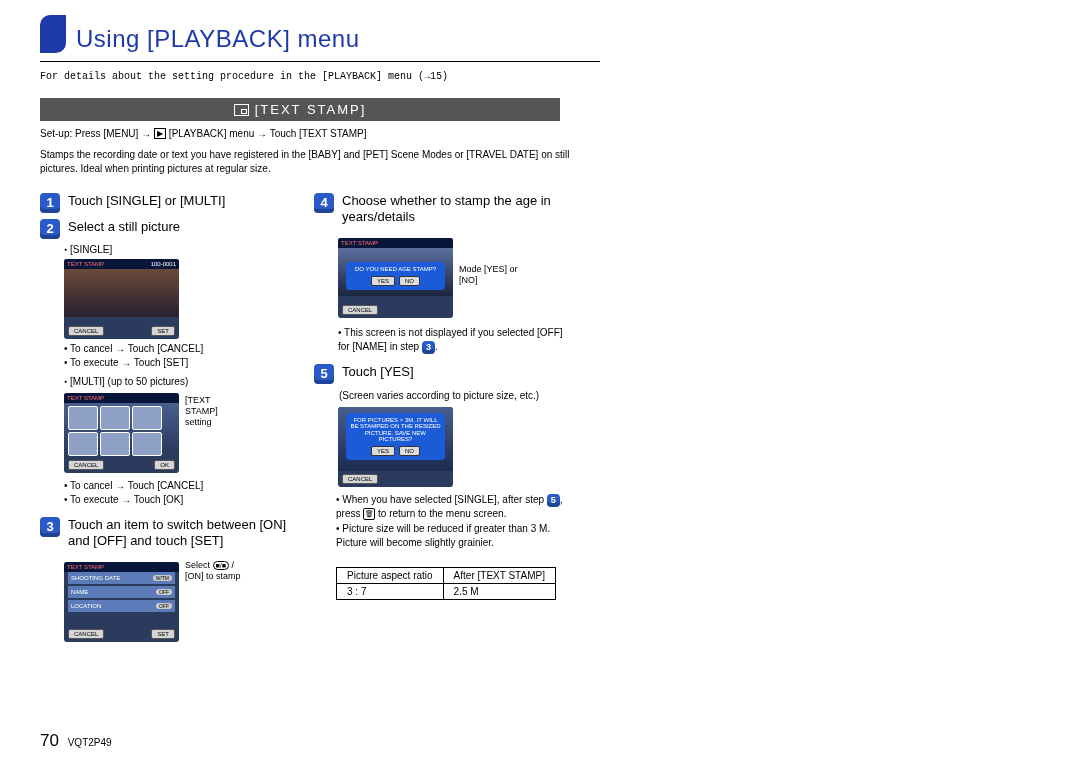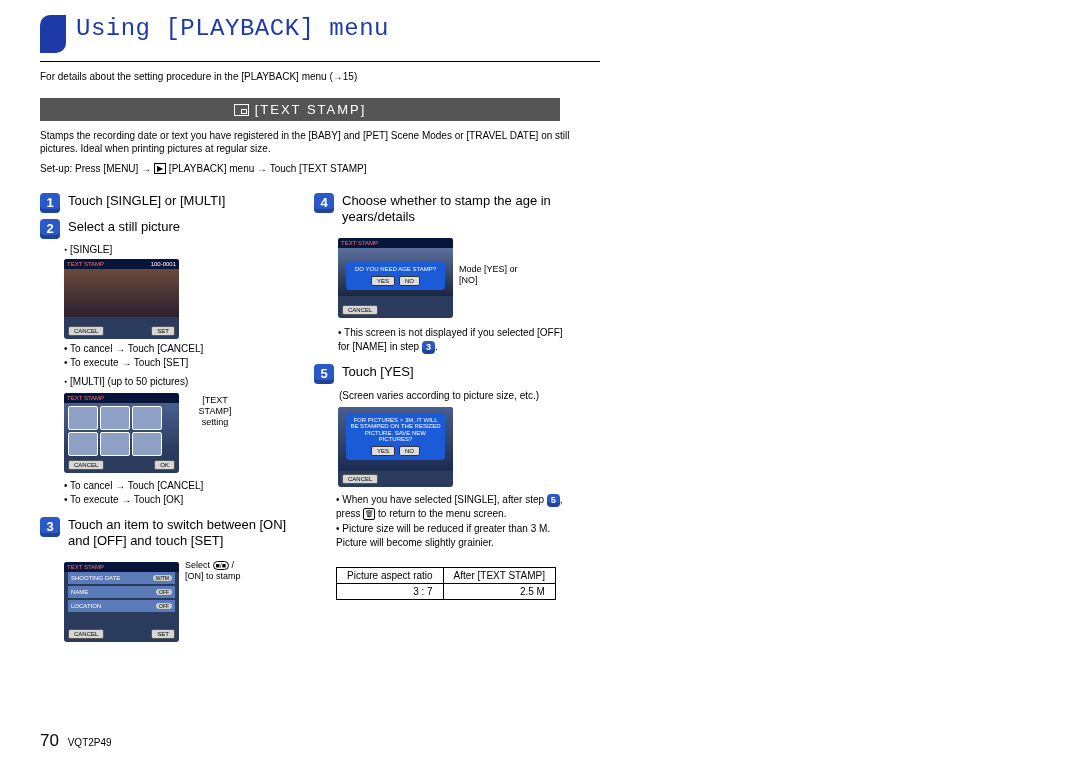--- a/index.html
+++ b/index.html
@@ -13,23 +13,22 @@
     height: 765px;
     position: relative;
   }
   .page {
     position: relative;
     width: 620px;
     padding: 15px 0 0 40px;
   }
   .title-row {
     display: flex;
-    align-items: flex-start;
+    align-items: flex-end;
     margin-bottom: 8px;
-    font-family: Liberation Mono, monospace;
   }
   .blue-tab {
     width: 26px;
     height: 38px;
     background: #1e3aa8;
     border-radius: 10px 0 10px 0;
     margin-right: 10px;
   }
   .title {
     font-size: 24px;
@@ -181,21 +180,21 @@
   .flexrow { display:flex; gap:6px; align-items:flex-start; margin-left:24px;}
   .tbl {
     border-collapse: collapse;
     font-size: 10px;
     margin-top: 4px;
     margin-left: 22px;
   }
   .tbl td, .tbl th {
     border: 1px solid #000;
     padding: 2px 10px;
-    text-align: right;
+    text-align: left;
     font-weight: normal;
   }
   .footer {
     position: absolute;
     left: 40px;
     bottom: 14px;
     font-size: 10px;
   }
   .footer .pn { font-size: 17px; margin-right: 6px; }
   .trash{
@@ -207,30 +206,30 @@
 
 <div class="page">
 
   <div class="title-row">
     <div class="blue-tab"></div>
     <div class="title">Using [PLAYBACK] menu</div>
   </div>
 
   <hr class="thin" style="width:560px; margin-left:0;">
 
-  <div class="small" style="margin-top:8px;">For details about the setting procedure in the [PLAYBACK] menu (→15)</div>
+  <div class="small" style="margin-top:8px;font-family:Liberation Mono, monospace;">For details about the setting procedure in the [PLAYBACK] menu (→15)</div>
 
   <div class="section-bar">
     <span class="iconbox"></span><span>[TEXT STAMP]</span>
   </div>
 
-  <div class="small intro">Stamps the recording date or text you have registered in the [BABY] and [PET] Scene Modes or [TRAVEL DATE] on still pictures. Ideal when printing pictures at regular size.</div>
   <div class="small setup">
     <span>Set-up: Press [MENU] → </span><span class="play-icon">▶</span><span> [PLAYBACK] menu → Touch [TEXT STAMP]</span>
   </div>
+  <div class="small intro">Stamps the recording date or text you have registered in the [BABY] and [PET] Scene Modes or [TRAVEL DATE] on still pictures. Ideal when printing pictures at regular size.</div>
 
   <div class="cols">
 
     <div class="col">
 
       <div class="step">
         <span class="num">1</span>
         <span>Touch [SINGLE] or [MULTI]</span>
       </div>
 
@@ -257,21 +256,21 @@
             <span class="thumb" style="left:4px; top:3px;"></span>
             <span class="thumb" style="left:36px; top:3px;"></span>
             <span class="thumb" style="left:68px; top:3px;"></span>
             <span class="thumb" style="left:4px; top:29px;"></span>
             <span class="thumb" style="left:36px; top:29px;"></span>
             <span class="thumb" style="left:68px; top:29px;"></span>
           </div>
           <span class="ss-btn cancel-btn">CANCEL</span>
           <span class="ss-btn" style="right:4px;bottom:3px;">OK</span>
         </div>
-        <div class="side-note" style="padding-top:6px; width:60px;text-align:center;">[TEXT STAMP] setting</div>
+        <div class="side-note" style="padding-top:6px; width:60px;">[TEXT STAMP] setting</div>
       </div>
       <div class="bullet dash">To cancel → Touch [CANCEL]</div>
       <div class="bullet dash">To execute → Touch [OK]</div>
 
       <div class="step" style="margin-top:12px">
         <span class="num">3</span>
         <span>Touch an item to switch between [ON] and [OFF] and touch [SET]</span>
       </div>
 
       <div class="flexrow">

